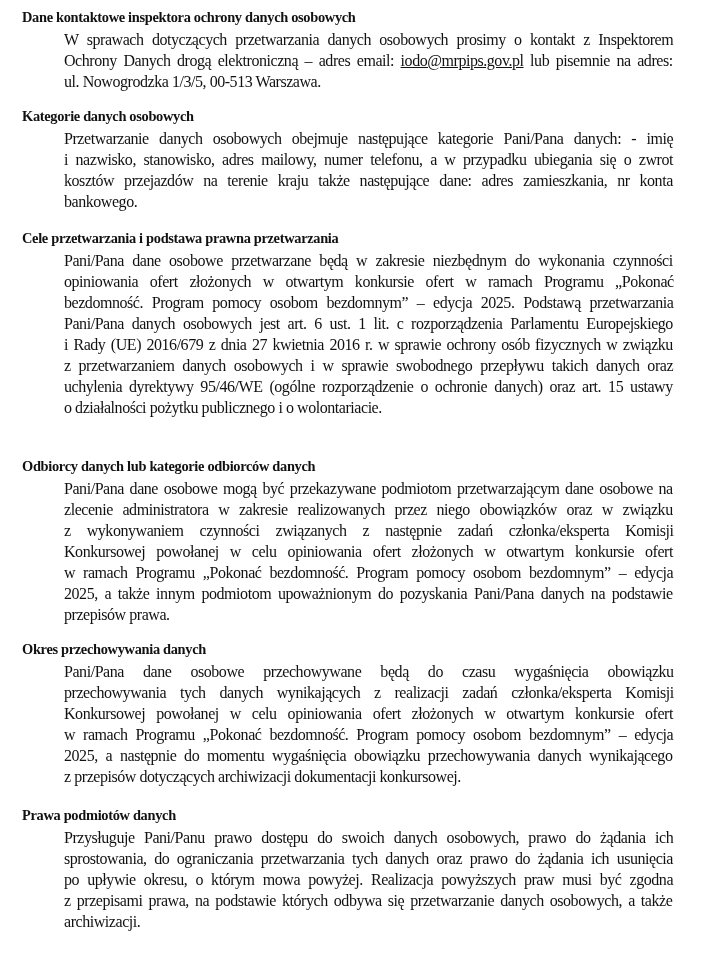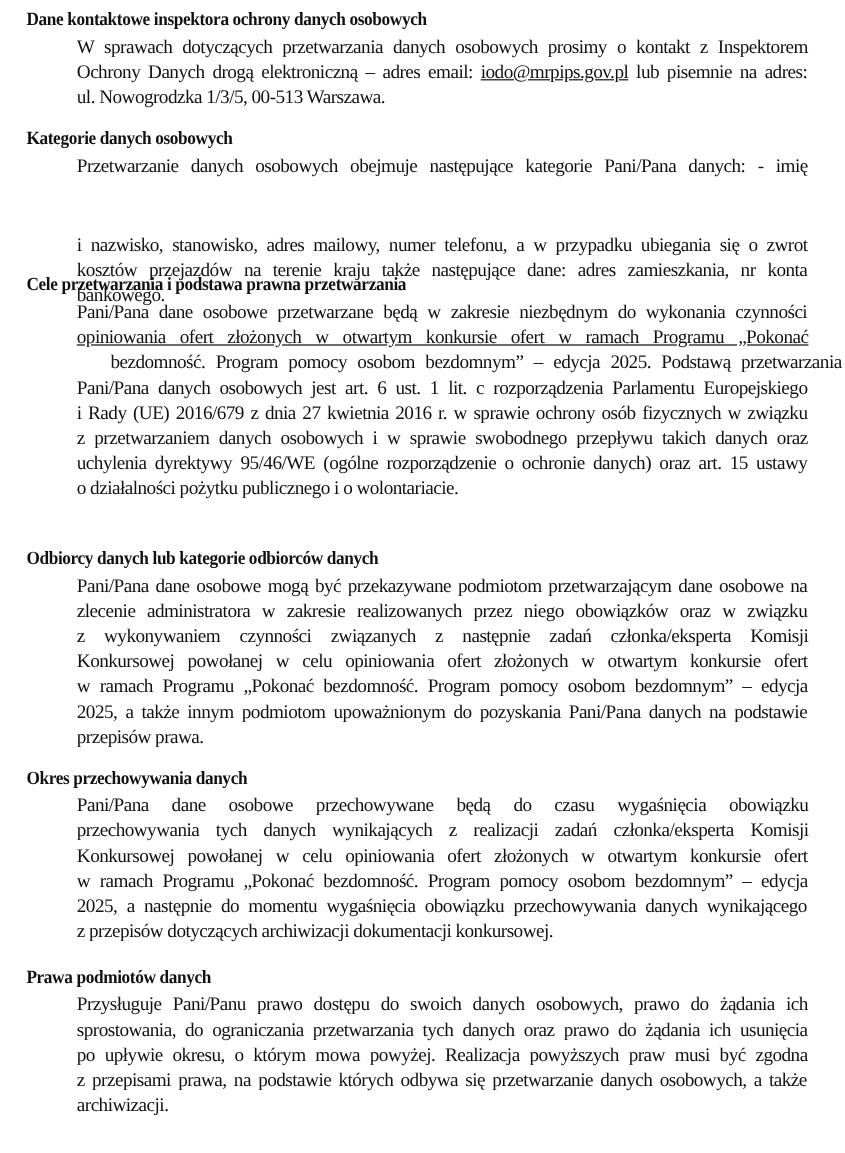--- a/index.html
+++ b/index.html
@@ -74,32 +74,32 @@
       <span class="line" style="display: block;"><span style="white-space: nowrap; display: inline-block; word-spacing: 4.8px;">W sprawach dotyczących przetwarzania danych osobowych prosimy o kontakt z Inspektorem</span></span>
       <span class="line" style="display: block;"><span style="white-space: nowrap; display: inline-block; word-spacing: 3px;"><span>Ochrony Danych drogą elektroniczną – adres email: </span><a class="email-link">iodo@mrpips.gov.pl</a><span> lub pisemnie na adres:</span></span></span>
       <span class="line last" style="display: block;"><span style="white-space: nowrap; display: inline-block;">ul. Nowogrodzka 1/3/5, 00-513 Warszawa.</span></span>
     </div>
   </div>
 
   <div class="section" style="top:107px;">
     <div class="heading">Kategorie danych osobowych</div>
     <div class="para">
       <span class="line" style="display: block;"><span style="white-space: nowrap; display: inline-block; word-spacing: 6.66667px;">Przetwarzanie danych osobowych obejmuje następujące kategorie Pani/Pana danych: - imię</span></span>
-      <span class="line" style="display: block; margin-top: 45px;"><span style="white-space: nowrap; display: inline-block; word-spacing: 4px;">i nazwisko, stanowisko, adres mailowy, numer telefonu, a w przypadku ubiegania się o zwrot</span></span>
+      <span class="line" style="display: block;"><span style="white-space: nowrap; display: inline-block; word-spacing: 4px;">i nazwisko, stanowisko, adres mailowy, numer telefonu, a w przypadku ubiegania się o zwrot</span></span>
       <span class="line" style="display: block;"><span style="white-space: nowrap; display: inline-block; word-spacing: 6.36364px;">kosztów przejazdów na terenie kraju także następujące dane: adres zamieszkania, nr konta</span></span>
       <span class="line last" style="display: block;"><span style="white-space: nowrap; display: inline-block;">bankowego.</span></span>
     </div>
   </div>
 
   <div class="section" style="top:229px;">
     <div class="heading">Cele przetwarzania i podstawa prawna przetwarzania</div>
     <div class="para">
       <span class="line" style="display: block;"><span style="white-space: nowrap; display: inline-block; word-spacing: 4.8px;">Pani/Pana dane osobowe przetwarzane będą w zakresie niezbędnym do wykonania czynności</span></span>
-      <span class="line" style="display: block;"><span style="white-space: nowrap; display: inline-block; word-spacing: 8.1px; text-decoration: underline;">opiniowania ofert złożonych w otwartym konkursie ofert w ramach Programu „Pokonać</span></span>
-      <span class="line" style="display: block;"><span style="white-space: nowrap; display: inline-block; word-spacing: 5.11111px; margin-left: 28px;">bezdomność. Program pomocy osobom bezdomnym” – edycja 2025. Podstawą przetwarzania</span></span>
+      <span class="line" style="display: block;"><span style="white-space: nowrap; display: inline-block; word-spacing: 8.1px;">opiniowania ofert złożonych w otwartym konkursie ofert w ramach Programu „Pokonać</span></span>
+      <span class="line" style="display: block;"><span style="white-space: nowrap; display: inline-block; word-spacing: 5.11111px;">bezdomność. Program pomocy osobom bezdomnym” – edycja 2025. Podstawą przetwarzania</span></span>
       <span class="line" style="display: block;"><span style="white-space: nowrap; display: inline-block; word-spacing: 4.16667px;">Pani/Pana danych osobowych jest art. 6 ust. 1 lit. c rozporządzenia Parlamentu Europejskiego</span></span>
       <span class="line" style="display: block;"><span style="white-space: nowrap; display: inline-block; word-spacing: 1.875px;">i Rady (UE) 2016/679 z dnia 27 kwietnia 2016 r. w sprawie ochrony osób fizycznych w związku</span></span>
       <span class="line" style="display: block;"><span style="white-space: nowrap; display: inline-block; word-spacing: 4.36364px;">z przetwarzaniem danych osobowych i w sprawie swobodnego przepływu takich danych oraz</span></span>
       <span class="line" style="display: block;"><span style="white-space: nowrap; display: inline-block; word-spacing: 3.36364px;">uchylenia dyrektywy 95/46/WE (ogólne rozporządzenie o ochronie danych) oraz art. 15 ustawy</span></span>
       <span class="line last" style="display: block;"><span style="white-space: nowrap; display: inline-block;">o działalności pożytku publicznego i o wolontariacie.</span></span>
     </div>
   </div>
 
   <div class="section" style="top:457px;">
     <div class="heading">Odbiorcy danych lub kategorie odbiorców danych</div>

